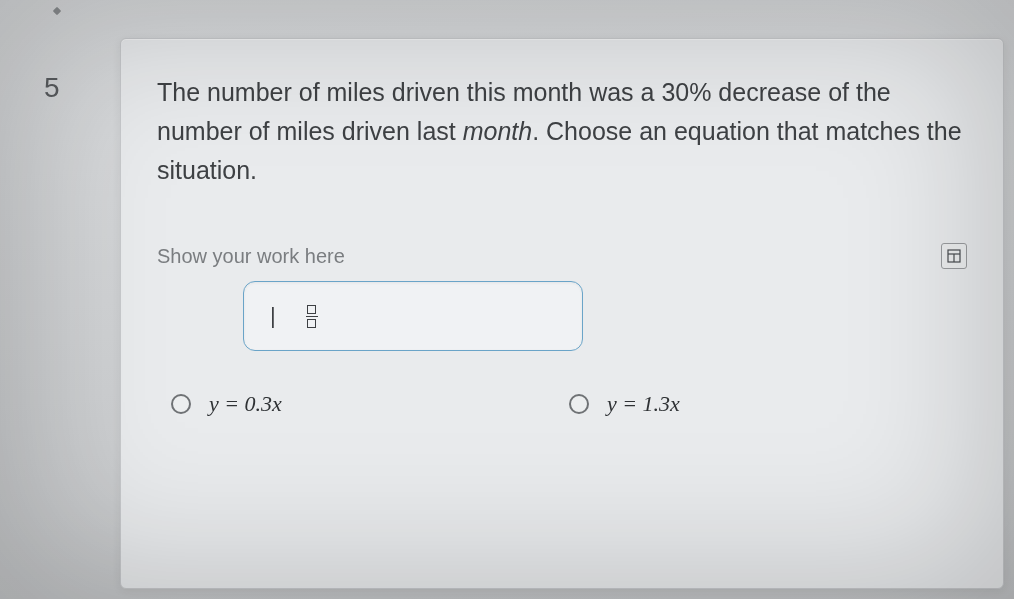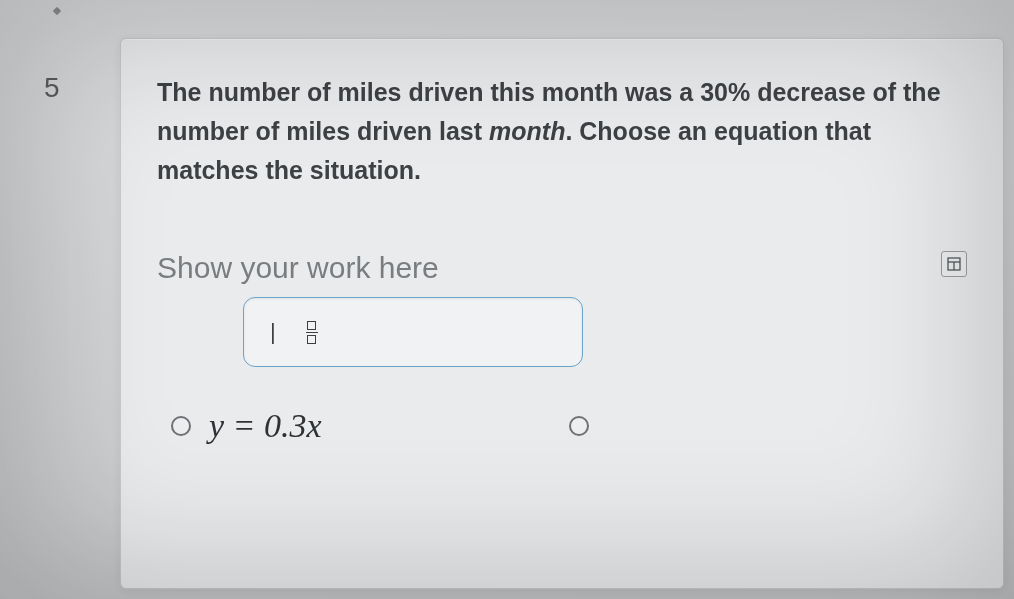--- a/index.html
+++ b/index.html
@@ -35,34 +35,33 @@
       border: 1px solid #c8cacd;
       border-radius: 6px;
       box-shadow: 0 2px 10px rgba(0,0,0,0.07), inset 0 1px 0 rgba(255,255,255,0.5);
       padding: 34px 36px 28px 36px;
     }
     .prompt {
       font-size: 25px;
       line-height: 1.55;
       color: #3e4144;
       margin-bottom: 54px;
-      font-weight: 700;
+      font-weight: 400;
     }
     .italic { font-style: italic; }
     .work-row {
       display: flex;
       align-items: center;
       justify-content: space-between;
       margin-bottom: 12px;
     }
     .work-label {
-      font-size: 30px;
+      font-size: 20px;
       color: #7a7d80;
       font-weight: 400;
-      margin-top: 8px;
     }
     .toolbox-btn {
       width: 26px; height: 26px;
       border: 1px solid #9a9c9f;
       background: #eceeef;
       border-radius: 3px;
       display: flex;
       align-items: center;
       justify-content: center;
       color: #4a4d50;
@@ -106,21 +105,21 @@
       display: grid;
       grid-template-columns: 1fr 1fr;
       gap: 40px 40px;
       margin-left: 14px;
       margin-right: 40px;
     }
     .option {
       display: flex;
       align-items: center;
       gap: 18px;
-      font-size: 34px;
+      font-size: 22px;
       color: #2f3235;
       cursor: pointer;
     }
     .radio {
       width: 20px; height: 20px;
       border: 2px solid #6f7275;
       border-radius: 50%;
       background: #eceeef;
       flex-shrink: 0;
     }
@@ -173,18 +172,19 @@
       </span>
     </div>
 
     <div class="options">
       <div class="option">
         <span class="radio"></span>
         <span class="eq">y = 0.3x</span>
       </div>
       <div class="option">
         <span class="radio"></span>
+        <span class="eq">y = 1.3x</span>
       </div>
     </div>
   </div>
 
   <div class="vignette"></div>
 </div>
 
 </body></html>

